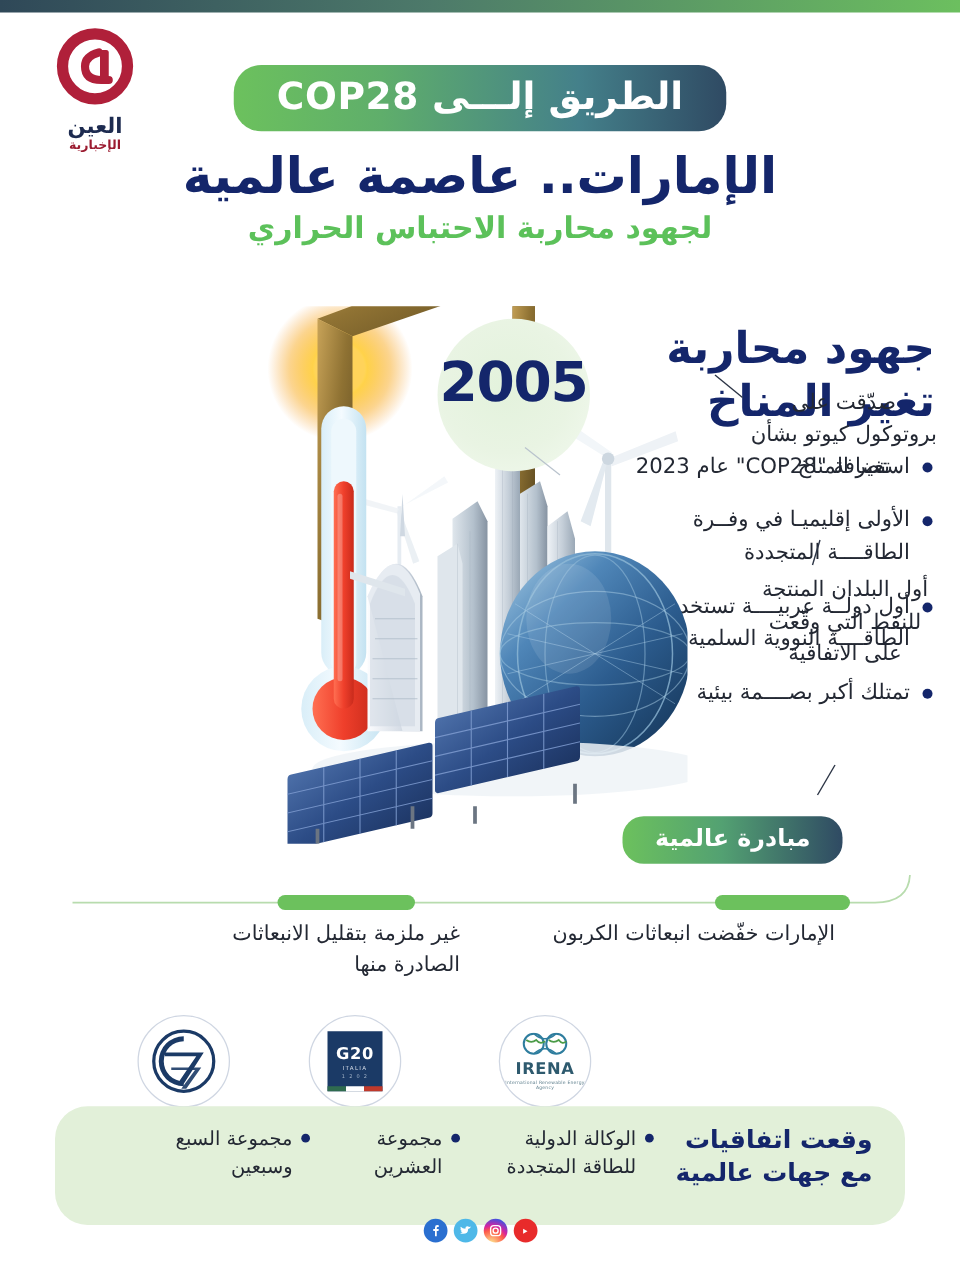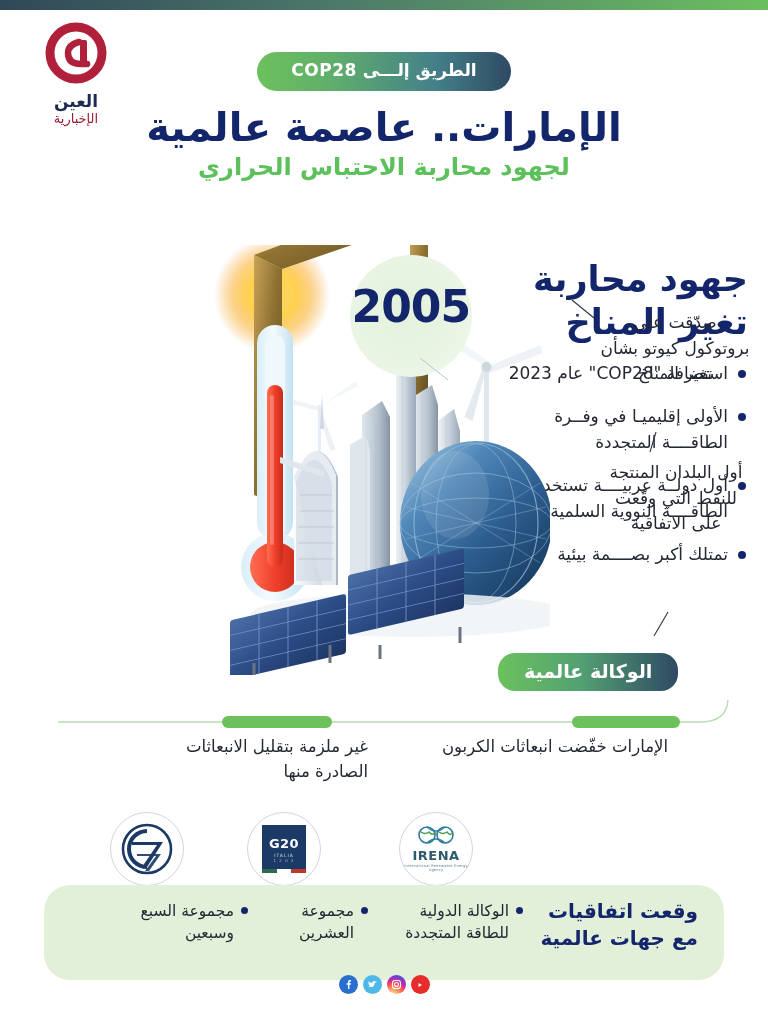--- a/index.html
+++ b/index.html
@@ -20,32 +20,32 @@
   .topbar {
     position: absolute; top: 0; left: 0;
     width: 768px; height: 10px;
     background: linear-gradient(90deg,#2f4858 0%, #4d7a6a 45%, #6cbf5f 100%);
   }
 
   
   .logo { position: absolute; top: 20px; right: 640px; width: 104px; text-align: center; }
   .logo-mark { width: 74px; height: 70px; margin: 0 auto; position: relative; }
   .logo-sub {
-    font-size: 13px; color: #9b1b30; font-weight: 400; letter-spacing: .3px; margin-top: 1px;
+    font-size: 10px; color: #9b1b30; font-weight: 700; letter-spacing: .3px; margin-top: 1px;
   }
   .logo-name { font-size: 17px; font-weight: 800; color: #1d2b50; line-height: 1; margin-top: 3px; }
 
   
   .header { position: absolute; top: 52px; left: 0; width: 768px; text-align: center; }
   .badge-cop {
     display: inline-block;
     padding: 9px 34px 11px;
     border-radius: 22px;
     background: linear-gradient(90deg,#6cc15d 0%, #5fae6b 30%, #44808a 70%, #2f4a63 100%);
-    color: #ffffff; font-size: 17px; font-weight: 800; letter-spacing: .5px;
+    color: #ffffff; font-size: 30px; font-weight: 800; letter-spacing: .5px;
     line-height: 1.1;
   }
   .title-main {
     margin-top: 14px;
     font-size: 40px; font-weight: 800; color: #14266b; line-height: 1.12;
     letter-spacing: -.5px;
   }
   .title-sub {
     margin-top: 4px;
     font-size: 24px; font-weight: 800; color: #5cc15a; line-height: 1.2;
@@ -360,21 +360,21 @@
   <svg class="leader" style="left:0;top:0;width:768px;height:1030px;">
     <path d="M594 318 L572 300" stroke="#2b3445" stroke-width="1.1" fill="none"></path>
     <path d="M650 452 L656 432" stroke="#2b3445" stroke-width="1.1" fill="none"></path>
     <path d="M668 612 L654 636" stroke="#2b3445" stroke-width="1.1" fill="none"></path>
     <path d="M448 380 L420 358" stroke="#b9c3cd" stroke-width="1" fill="none"></path>
   </svg>
 
   <div class="right-block" id="right-block-1">صدّقت على بروتوكول كيوتو بشأن تغير المناخ</div>
   <div class="right-block" id="right-block-2">أول البلدان المنتجة للنفط التي وقّعت على الاتفاقية</div>
 
-  <div class="badge-init">الوكالة عالمية</div>
+  <div class="badge-init">مبادرة عالمية</div>
 
   <div class="divider-wrap">
     <svg width="768" height="42" viewBox="0 0 768 42">
       <path d="M58 22 H700 Q728 22 728 -2" stroke="#b8dcae" stroke-width="1.4" fill="none"></path>
       <rect x="222" y="16" width="110" height="12" rx="6" fill="#6cc15d"></rect>
       <rect x="572" y="16" width="108" height="12" rx="6" fill="#6cc15d"></rect>
     </svg>
   </div>
 
   <div class="stmt" id="stmt-left">غير ملزمة بتقليل الانبعاثات الصادرة منها</div>

